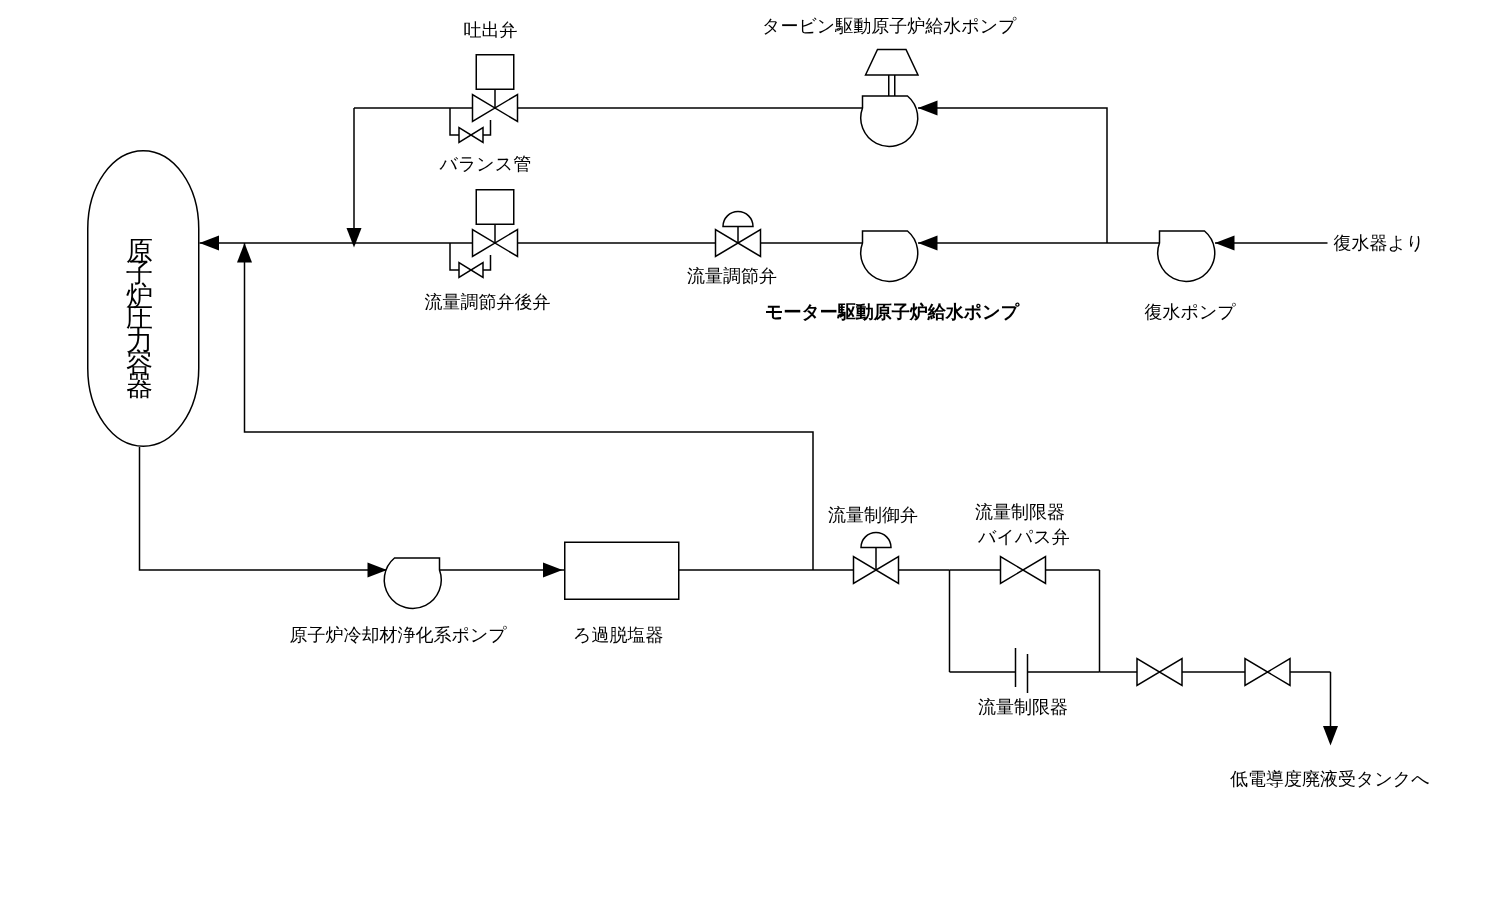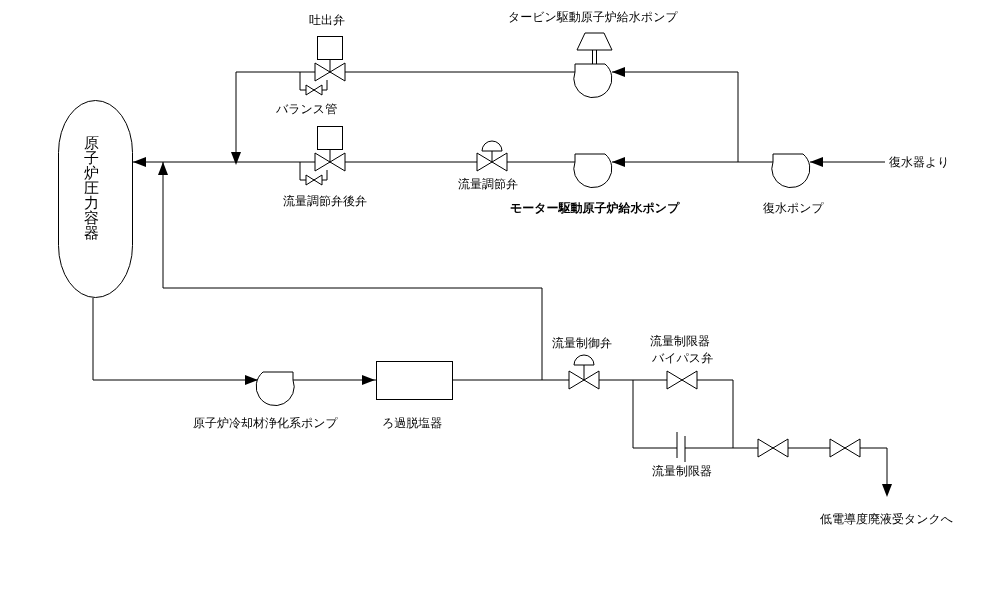--- a/index.html
+++ b/index.html
@@ -16,23 +16,23 @@
   .sym{fill:#fff;stroke:#000;stroke-width:1;}
   .arr{fill:#000;stroke:none;}
   .lbl{
     position:absolute;
     font-size:12px;
     line-height:14px;
     white-space:nowrap;
   }
   .vessel-lbl{
     position:absolute;
-    left:84px;top:135px;
+    left:84px;top:160px;
     width:14px;
-    font-size:15px;
+    font-size:18px;
     line-height:15px;
     word-break:break-all;
     white-space:normal;
     text-align:center;
   }
   .title{
     position:absolute;
     left:283px;top:582px;
     font-size:19px;
     letter-spacing:0.5px;
@@ -140,21 +140,21 @@
       <use href="#arr-l" transform="translate(612,162)"></use>
       <use href="#arr-l" transform="translate(810,162)"></use>
       <use href="#arr-l" transform="translate(258,380) scale(-1,1)"></use>
       <use href="#arr-l" transform="translate(375,380) scale(-1,1)"></use>
       <use href="#arr-l" transform="translate(887,497) rotate(-90)"></use>
     </g>
   </svg>
 
   <div class="lbl" style="left:508px;top:10px;text-align:right;">タービン駆動原子炉給水ポンプ</div>
   <div class="lbl" style="left:309px;top:13px;">吐出弁</div>
-  <div class="lbl" style="left:276px;top:102px;">バランス管</div>
+  <div class="lbl" style="left:293px;top:102px;">バランス管</div>
   <div class="lbl" style="left:283px;top:194px;">流量調節弁後弁</div>
   <div class="lbl" style="left:458px;top:177px;">流量調節弁</div>
   <div class="lbl" style="left:510px;top:201px;font-weight:bold;">モーター駆動原子炉給水ポンプ</div>
   <div class="lbl" style="left:763px;top:201px;">復水ポンプ</div>
   <div class="lbl" style="left:889px;top:155px;">復水器より</div>
   <div class="vessel-lbl">原子炉圧力容器</div>
   <div class="lbl" style="left:193px;top:416px;">原子炉冷却材浄化系ポンプ</div>
   <div class="lbl" style="left:382px;top:416px;">ろ過脱塩器</div>
   <div class="lbl" style="left:552px;top:336px;">流量制御弁</div>
   <div class="lbl" style="left:650px;top:334px;">流量制限器</div>

